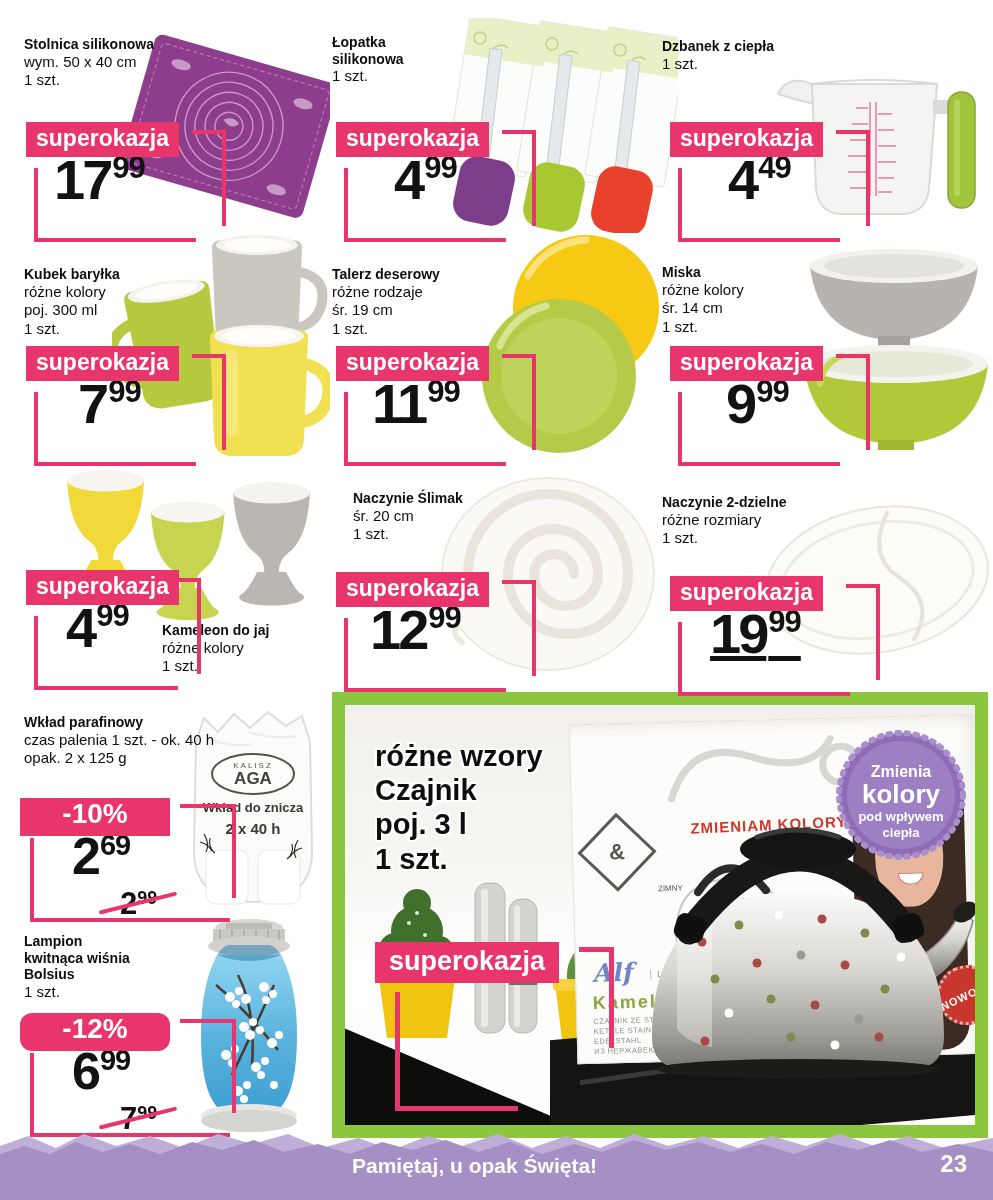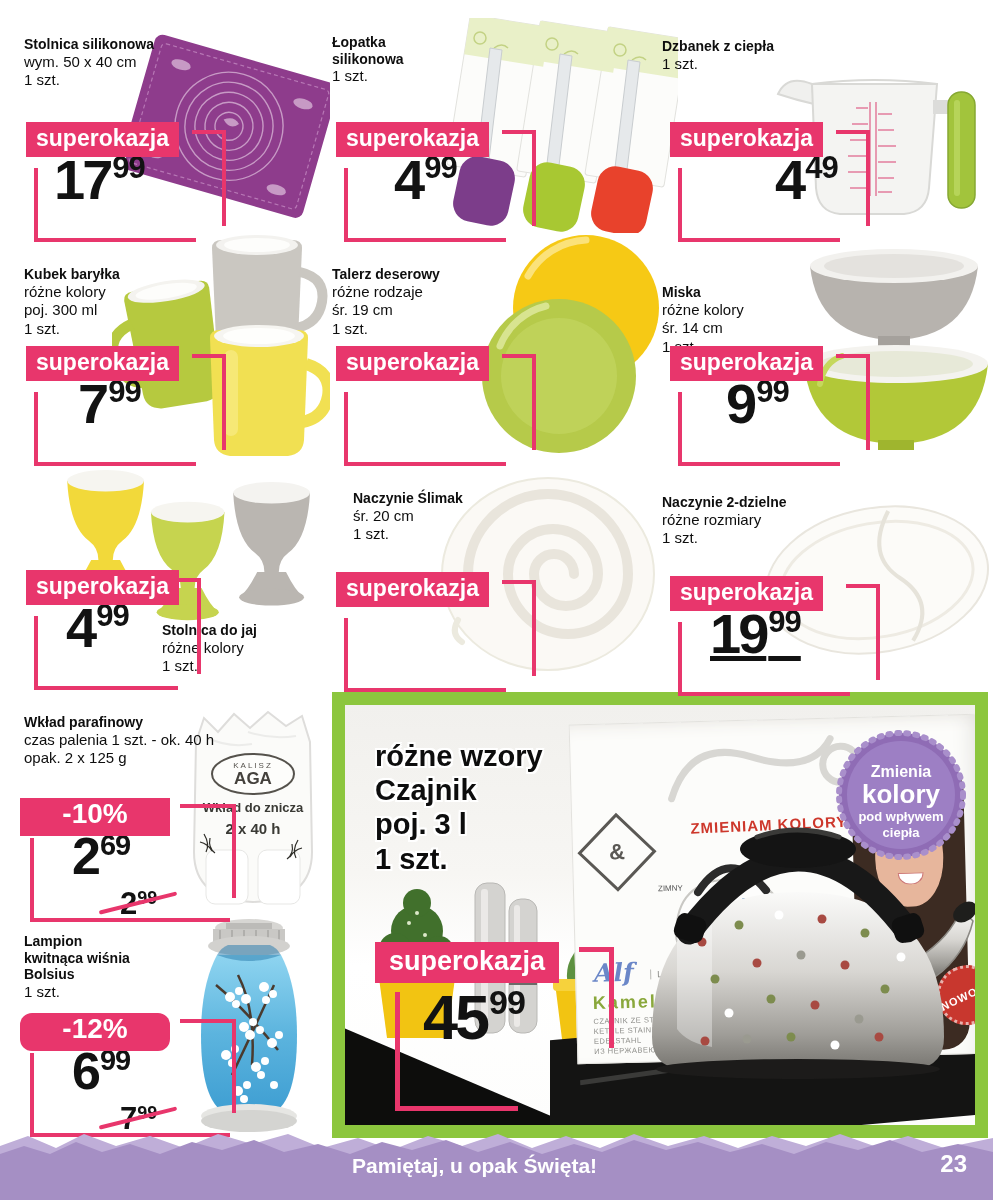--- a/index.html
+++ b/index.html
@@ -189,21 +189,21 @@
       <rect x="202" y="54" width="6" height="96" rx="3" fill="#bcd860" opacity=".8"></rect>
     </svg>
     <div class="abs" style="left:2px;top:20px;">
       <div class="ptitle">Dzbanek z ciepła</div>
       <div class="pdet">1 szt.</div>
     </div>
     <div class="pricebox" style="left:10px;top:104px;width:200px;height:118px;">
       <span class="tr-br" style="right:0;top:8px;width:30px;height:92px;"></span>
       <span class="bl-br" style="left:8px;top:46px;width:158px;height:70px;"></span>
       <span class="badge">superokazja</span>
-      <div class="price" style="left:58px;top:30px;margin-left:47px;"><span>4</span><span class="cents">49</span></div>
+      <div class="price" style="left:58px;top:30px;"><span>4</span><span class="cents">49</span></div>
     </div>
   </section>
 
   <section class="card" style="left:0;top:232px;width:330px;height:228px;">
     <svg class="pimg" style="left:112px;top:0;" width="218" height="228" viewBox="0 0 218 228">
       <g>
         <path d="M100 16 Q100 8 110 8 L180 8 Q190 8 190 16 L186 108 Q185 122 170 124 L120 124 Q105 122 104 108 Z" fill="#cac7c1"></path>
         <path d="M188 40 Q214 46 210 70 Q206 92 184 96" stroke="#cac7c1" stroke-width="10" fill="none"></path>
         <ellipse cx="145" cy="13" rx="41" ry="10" fill="#f3f2ef"></ellipse>
         <ellipse cx="145" cy="13" rx="33" ry="7" fill="#fdfdfb"></ellipse>
@@ -247,36 +247,37 @@
     <div class="abs" style="left:2px;top:34px;">
       <div class="ptitle">Talerz deserowy</div>
       <div class="pdet">różne rodzaje</div>
       <div class="pdet">śr. 19 cm</div>
       <div class="pdet">1 szt.</div>
     </div>
     <div class="pricebox" style="left:6px;top:114px;width:200px;height:118px;">
       <span class="tr-br" style="right:0;top:8px;width:30px;height:92px;"></span>
       <span class="bl-br" style="left:8px;top:46px;width:158px;height:70px;"></span>
       <span class="badge">superokazja</span>
+      <div class="price" style="left:36px;top:30px;"><span>11</span><span class="cents">99</span></div>
     </div>
   </section>
 
   <section class="card" style="left:660px;top:232px;width:333px;height:228px;">
     <svg class="pimg" style="left:130px;top:2px;" width="208" height="222" viewBox="0 0 208 222">
       <path d="M20 32 Q28 104 104 106 Q180 104 188 32 Z" fill="#b7b3ae"></path>
       <ellipse cx="104" cy="32" rx="84" ry="17" fill="#f2f1ee"></ellipse>
       <ellipse cx="104" cy="32" rx="70" ry="12" fill="#e4e2de"></ellipse>
       <rect x="88" y="102" width="32" height="10" fill="#a5a19c"></rect>
       <path d="M14 130 Q22 208 106 210 Q190 208 198 130 Z" fill="#b2c838"></path>
       <ellipse cx="106" cy="130" rx="92" ry="19" fill="#f4f3ef"></ellipse>
       <ellipse cx="106" cy="130" rx="77" ry="13" fill="#e7e9d8"></ellipse>
       <rect x="88" y="206" width="36" height="10" fill="#9fb52e"></rect>
       <path d="M30 150 Q34 128 52 122" fill="none" stroke="#c5d85c" stroke-width="6" stroke-linecap="round"></path>
     </svg>
-    <div class="abs" style="left:2px;top:52px;">
+    <div class="abs" style="left:2px;top:32px;">
       <div class="ptitle">Miska</div>
       <div class="pdet">różne kolory</div>
       <div class="pdet">śr. 14 cm</div>
       <div class="pdet">1 szt.</div>
     </div>
     <div class="pricebox" style="left:10px;top:114px;width:200px;height:118px;">
       <span class="tr-br" style="right:0;top:8px;width:30px;height:92px;"></span>
       <span class="bl-br" style="left:8px;top:46px;width:158px;height:70px;"></span>
       <span class="badge">superokazja</span>
       <div class="price" style="left:56px;top:30px;"><span>9</span><span class="cents">99</span></div>
@@ -304,41 +305,42 @@
         <ellipse cx="38" cy="101" rx="27" ry="7"></ellipse>
       </g>
     </svg>
     <div class="pricebox" style="left:26px;top:108px;width:175px;height:118px;">
       <span class="tr-br" style="right:0;top:8px;width:26px;height:92px;"></span>
       <span class="bl-br" style="left:8px;top:46px;width:140px;height:70px;"></span>
       <span class="badge">superokazja</span>
       <div class="price" style="left:40px;top:30px;"><span>4</span><span class="cents">99</span></div>
     </div>
     <div class="abs" style="left:162px;top:160px;">
-      <div class="ptitle">Stolnica do jaj</div>
+      <div class="ptitle">Kameleon do jaj</div>
       <div class="pdet">różne kolory</div>
       <div class="pdet">1 szt.</div>
     </div>
   </section>
 
   <section class="card" style="left:330px;top:462px;width:330px;height:230px;">
     <svg class="pimg" style="left:104px;top:8px;" width="228" height="208" viewBox="0 0 228 208">
       <ellipse cx="114" cy="104" rx="106" ry="96" fill="#fbf9f5" stroke="#eceadf" stroke-width="2"></ellipse>
       <path d="M34 104 A80 80 0 0 1 194 104 A60 60 0 0 1 74 104 A45 45 0 0 1 164 104 A32 32 0 0 1 100 104 A20 20 0 0 1 140 104" fill="none" stroke="#e9e5dc" stroke-width="10" stroke-linecap="round"></path>
       <path d="M24 150 q-8 14 4 22" fill="none" stroke="#eceadf" stroke-width="6" stroke-linecap="round"></path>
     </svg>
     <div class="abs" style="left:2px;top:28px;margin-left:21px;">
       <div class="ptitle">Naczynie Ślimak</div>
       <div class="pdet">śr. 20 cm</div>
       <div class="pdet">1 szt.</div>
     </div>
     <div class="pricebox" style="left:6px;top:110px;width:200px;height:118px;">
       <span class="tr-br" style="right:0;top:8px;width:30px;height:92px;"></span>
       <span class="bl-br" style="left:8px;top:46px;width:158px;height:70px;"></span>
       <span class="badge">superokazja</span>
+      <div class="price" style="left:34px;top:30px;"><span>12</span><span class="cents">99</span></div>
     </div>
   </section>
 
   <section class="card" style="left:660px;top:462px;width:333px;height:230px;">
     <svg class="pimg" style="left:98px;top:22px;" width="238" height="192" viewBox="0 0 238 192">
       <g transform="rotate(-10 119 96)">
         <ellipse cx="119" cy="96" rx="112" ry="72" fill="#fcfbf8" stroke="#e9e6de" stroke-width="2"></ellipse>
         <ellipse cx="119" cy="96" rx="97" ry="57" fill="none" stroke="#eeebe3" stroke-width="3"></ellipse>
         <path d="M142 30 Q112 70 142 98 Q174 128 144 162" fill="none" stroke="#e6e3da" stroke-width="4"></path>
       </g>
@@ -600,21 +602,20 @@
       <div>różne wzory</div>
       <div>Czajnik</div>
       <div>poj. 3 l</div>
       <div>1 szt.</div>
     </div>
 
     <div class="fprice">
       <span class="tr-br"></span>
       <span class="bl-br"></span>
       <span class="badge">superokazja</span>
-      <div class="price"><span>45</span><span class="cents">99</span></div>
     </div>
   </section>
 
   <svg class="footer-svg" width="993" height="78" viewBox="0 0 993 78">
     <path fill="#bfaed8" d="M0 24 L28 14 L56 26 L84 12 L116 24 L150 14 L184 26 L218 12 L252 22 L288 12 L322 26 L358 16 L392 28 L428 14 L462 24 L498 12 L532 26 L566 14 L600 26 L634 12 L668 24 L704 14 L738 26 L772 14 L806 24 L840 12 L874 24 L908 14 L944 26 L993 16 L993 78 L0 78 Z"></path>
     <path fill="#a58fc4" d="M0 32 L24 24 L50 32 L76 20 L102 30 L130 22 L160 32 L192 20 L222 28 L254 18 L284 30 L318 22 L350 32 L382 20 L412 28 L446 18 L478 30 L510 20 L542 32 L574 22 L602 30 L634 18 L666 28 L698 20 L730 30 L762 22 L794 32 L826 20 L858 28 L890 18 L922 30 L958 22 L993 30 L993 78 L0 78 Z"></path>
   </svg>
   <div class="footer-text">Pamiętaj, u opak Święta!</div>
   <div class="page-num">23</div>
 

